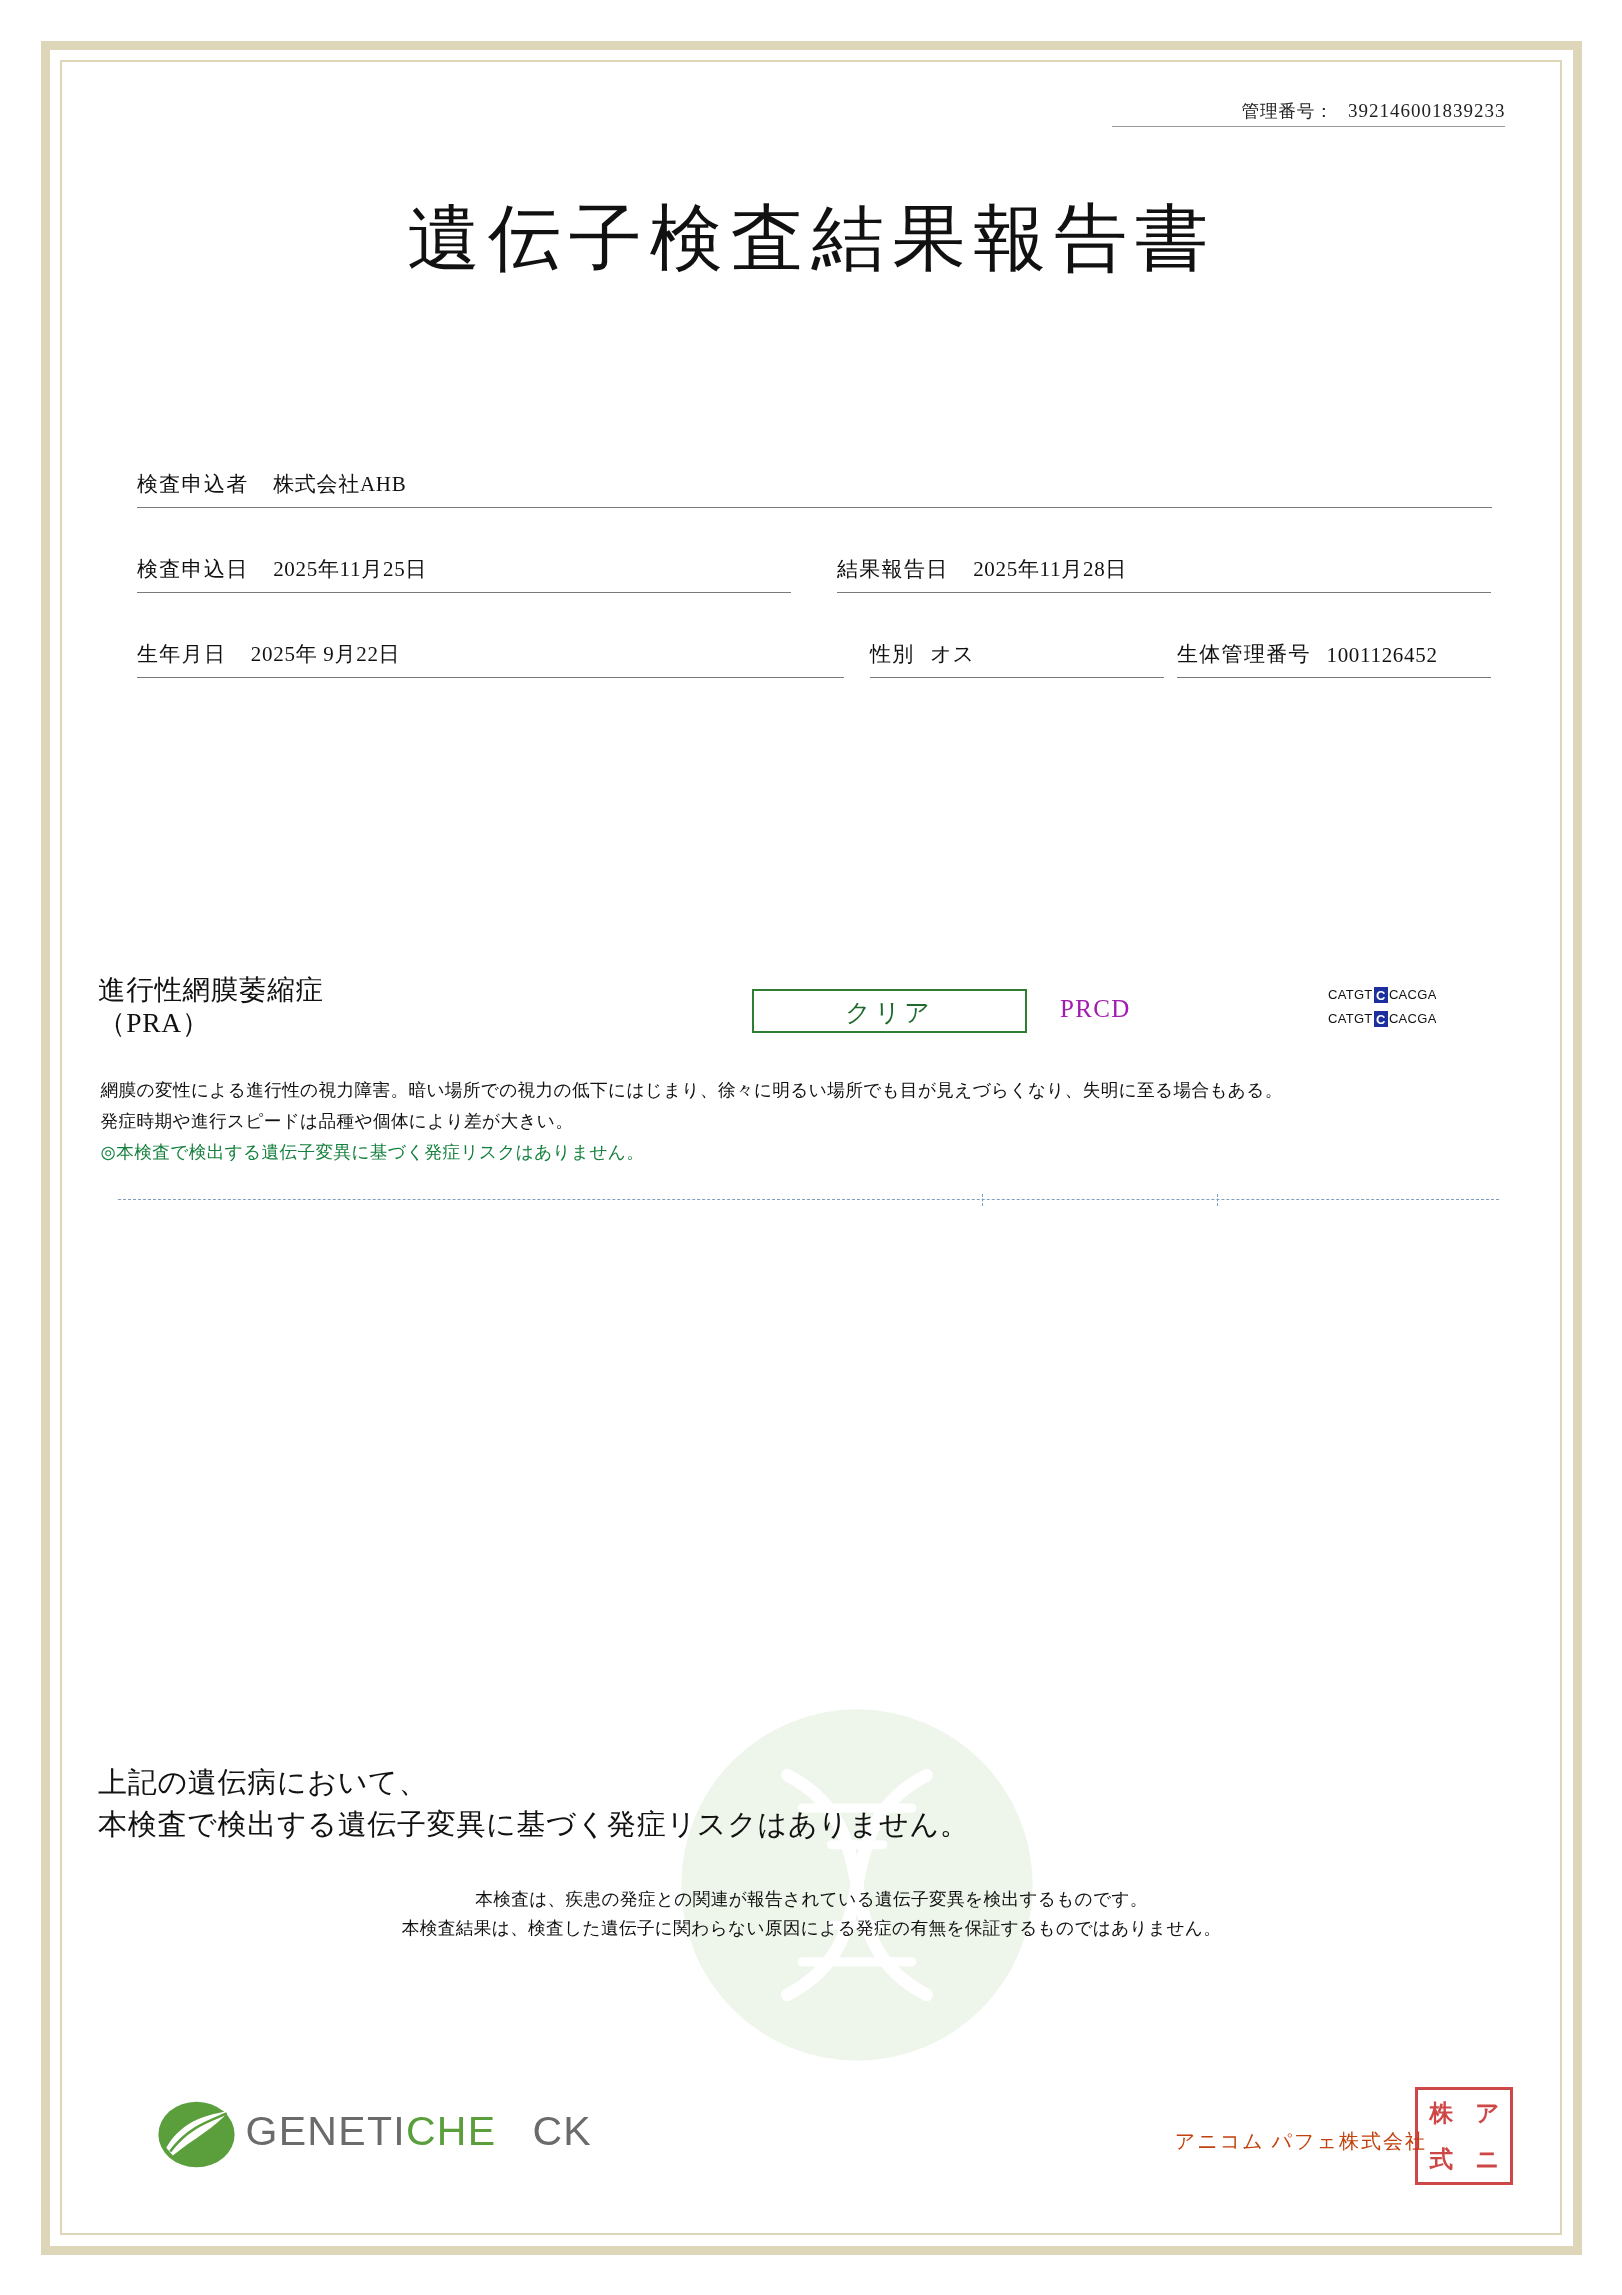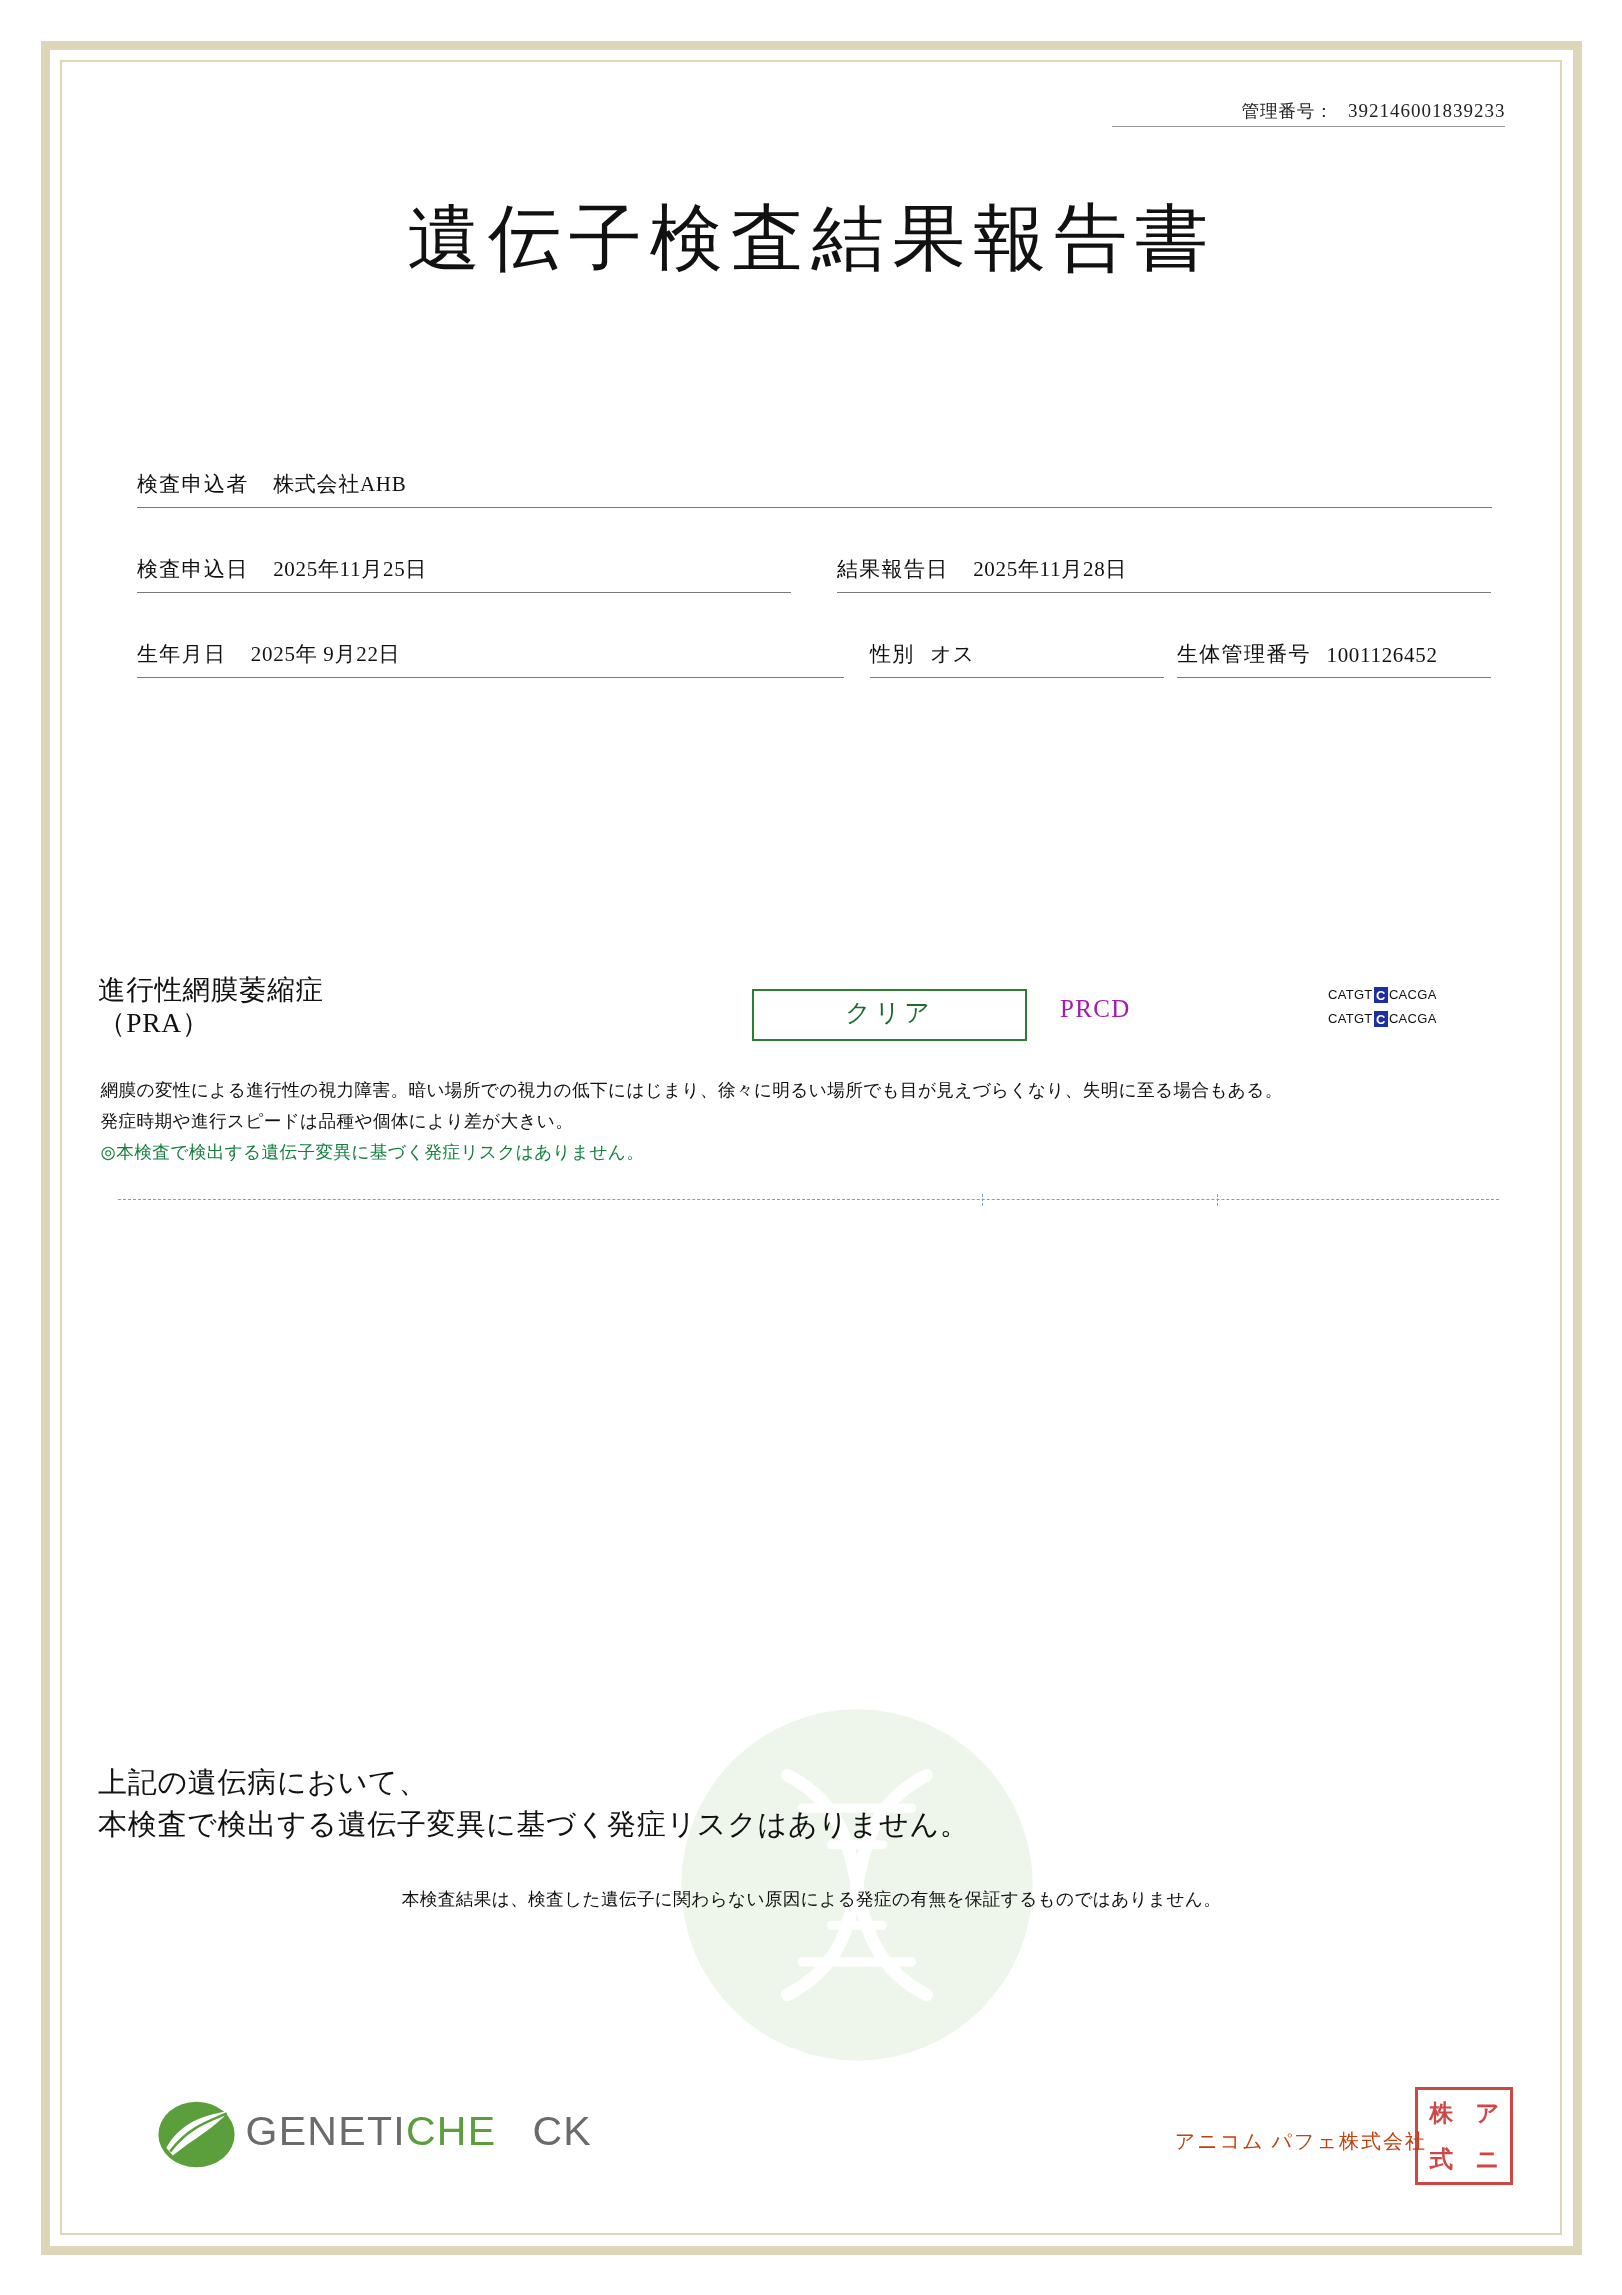--- a/index.html
+++ b/index.html
@@ -162,21 +162,21 @@
     color: #111;
     letter-spacing: 0.7px;
   }
   .disease-name .sub { display: block; }
 
   .judgement {
     position: absolute;
     left: 654px;
     top: 19.6px;
     width: 275px;
-    height: 52px;
+    height: 44px;
     border: 2px solid #2e7d32;
     box-sizing: border-box;
     text-align: center;
     line-height: 43px;
     font-size: 25px;
     color: #1f6b2e;
     letter-spacing: 3.9px;
     background: #ffffff;
   }
   .gene-name {
@@ -447,20 +447,21 @@
           <line x1="70" y1="142" x2="130" y2="142"></line>
         </g>
       </svg>
     </div>
 
     <div class="summary">
       <div class="l1">上記の遺伝病において、</div>
       <div class="l2">本検査で検出する遺伝子変異に基づく発症リスクはありません。</div>
     </div>
     <div class="summary-note">
+      <div>本検査は、疾患の発症との関連が報告されている遺伝子変異を検出するものです。</div>
       <div>本検査結果は、検査した遺伝子に関わらない原因による発症の有無を保証するものではありません。</div>
     </div>
 
     <div class="logo">
       <div class="logo-mark">
         <svg viewBox="0 0 120 108" width="79" height="71" xmlns="http://www.w3.org/2000/svg" aria-hidden="true">
           <ellipse cx="60" cy="54" rx="58" ry="50" fill="#5a9f3c"></ellipse>
           <path d="M14 74 C 40 30, 80 24, 110 18 C 86 46, 56 60, 24 86 Z" fill="#ffffff"></path>
           <path d="M20 80 C 46 44, 78 34, 106 22" stroke="#5a9f3c" stroke-width="4" fill="none"></path>
         </svg>

